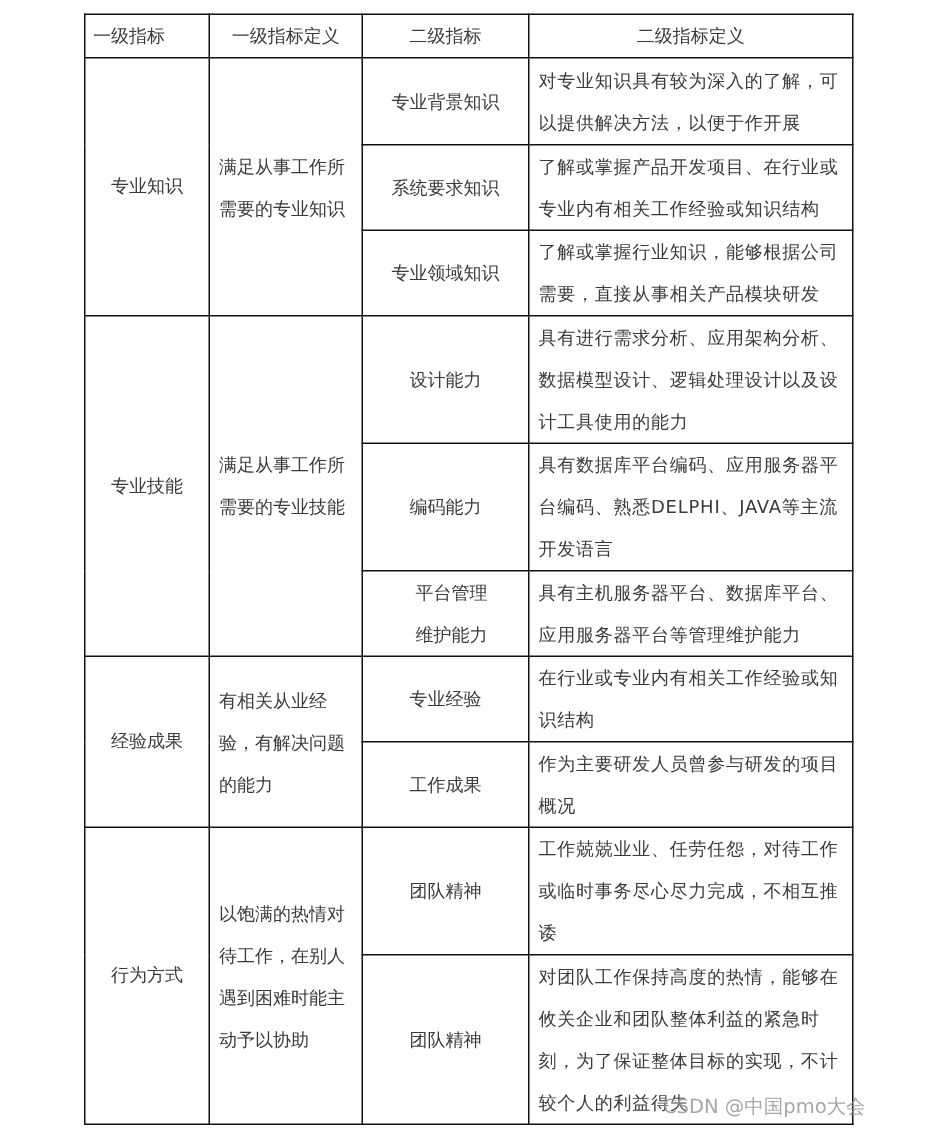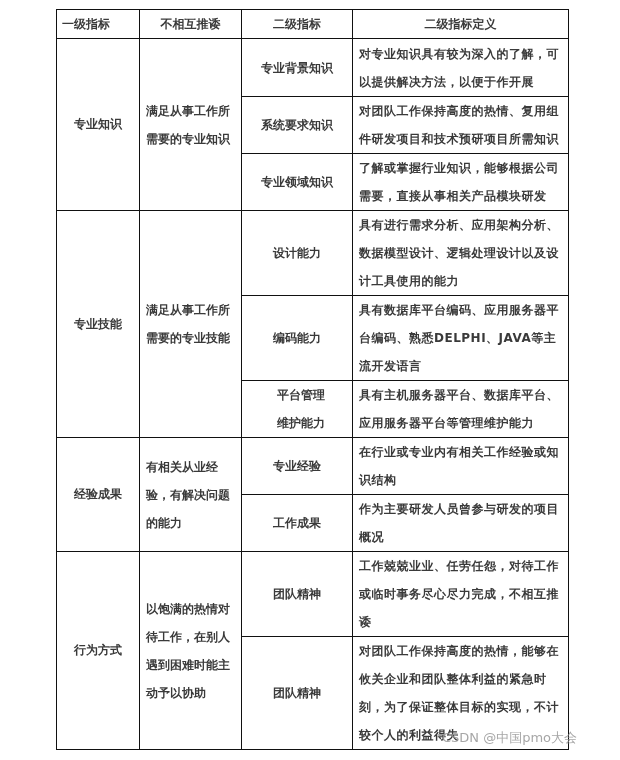--- a/index.html
+++ b/index.html
@@ -1,20 +1,20 @@
 <!DOCTYPE html>
 <html><head>
 <meta charset="utf-8">
 <style>
   html, body { margin:0; padding:0; background:#ffffff; }
   body { width:620px; height:760px; position:relative; overflow:hidden;
          font-family:"DejaVu Sans", sans-serif; color:#333; }
   .tbl { position:absolute; left:56px; top:9px; border-collapse:collapse;
          table-layout:fixed; }
-  .tbl td, .tbl th { border:1.5px solid #111; padding:0; font-weight:bold;
+  .tbl td, .tbl th { border:1.5px solid #111; padding:0; font-weight:normal;
          font-size:12px; color:#3a3a3a; vertical-align:middle; }
   .tbl th { height:28px; text-align:center; }
   .tbl th.first { text-align:left; padding-left:5px; }
   .c1 { text-align:center; }
   .c2 { text-align:left; padding-left:6px !important; line-height:28px; }
   .c3 { text-align:center; line-height:28px; }
   .c4 { text-align:left; padding-left:6px !important; padding-right:4px !important;
         line-height:28px; letter-spacing:0.5px; }
   .wm { position:absolute; left:442px; top:729px; font-size:13px;
         color:rgba(150,150,150,0.85); font-family:"DejaVu Sans", sans-serif; }
@@ -25,36 +25,36 @@
 <table class="tbl">
   <colgroup>
     <col style="width:83px">
       <col style="width:102px">
       <col style="width:111px">
       <col style="width:216px">
   </colgroup>
   <tbody>
       <tr>
     <th class="first">一级指标</th>
-    <th>不相互推诿</th>
+    <th>一级指标定义</th>
     <th>二级指标</th>
     <th>二级指标定义</th>
   </tr>
 
   <tr style="height:58px">
     <td class="c1" rowspan="3">专业知识</td>
     <td class="c2" rowspan="3">
           <div style="width:92px">满足从事工作所需要的专业知识</div>
         </td>
     <td class="c3">专业背景知识</td>
     <td class="c4">对专业知识具有较为深入的了解，可以提供解决方法，以便于作开展</td>
   </tr>
   <tr style="height:57px">
     <td class="c3">系统要求知识</td>
-    <td class="c4">对团队工作保持高度的热情、复用组件研发项目和技术预研项目所需知识</td>
+    <td class="c4">了解或掌握产品开发项目、在行业或专业内有相关工作经验或知识结构</td>
   </tr>
   <tr style="height:57px">
     <td class="c3">专业领域知识</td>
     <td class="c4">了解或掌握行业知识，能够根据公司需要，直接从事相关产品模块研发</td>
   </tr>
 
   <tr style="height:85px">
     <td class="c1" rowspan="3">专业技能</td>
     <td class="c2" rowspan="3">
           <div style="width:92px">满足从事工作所需要的专业技能</div>

